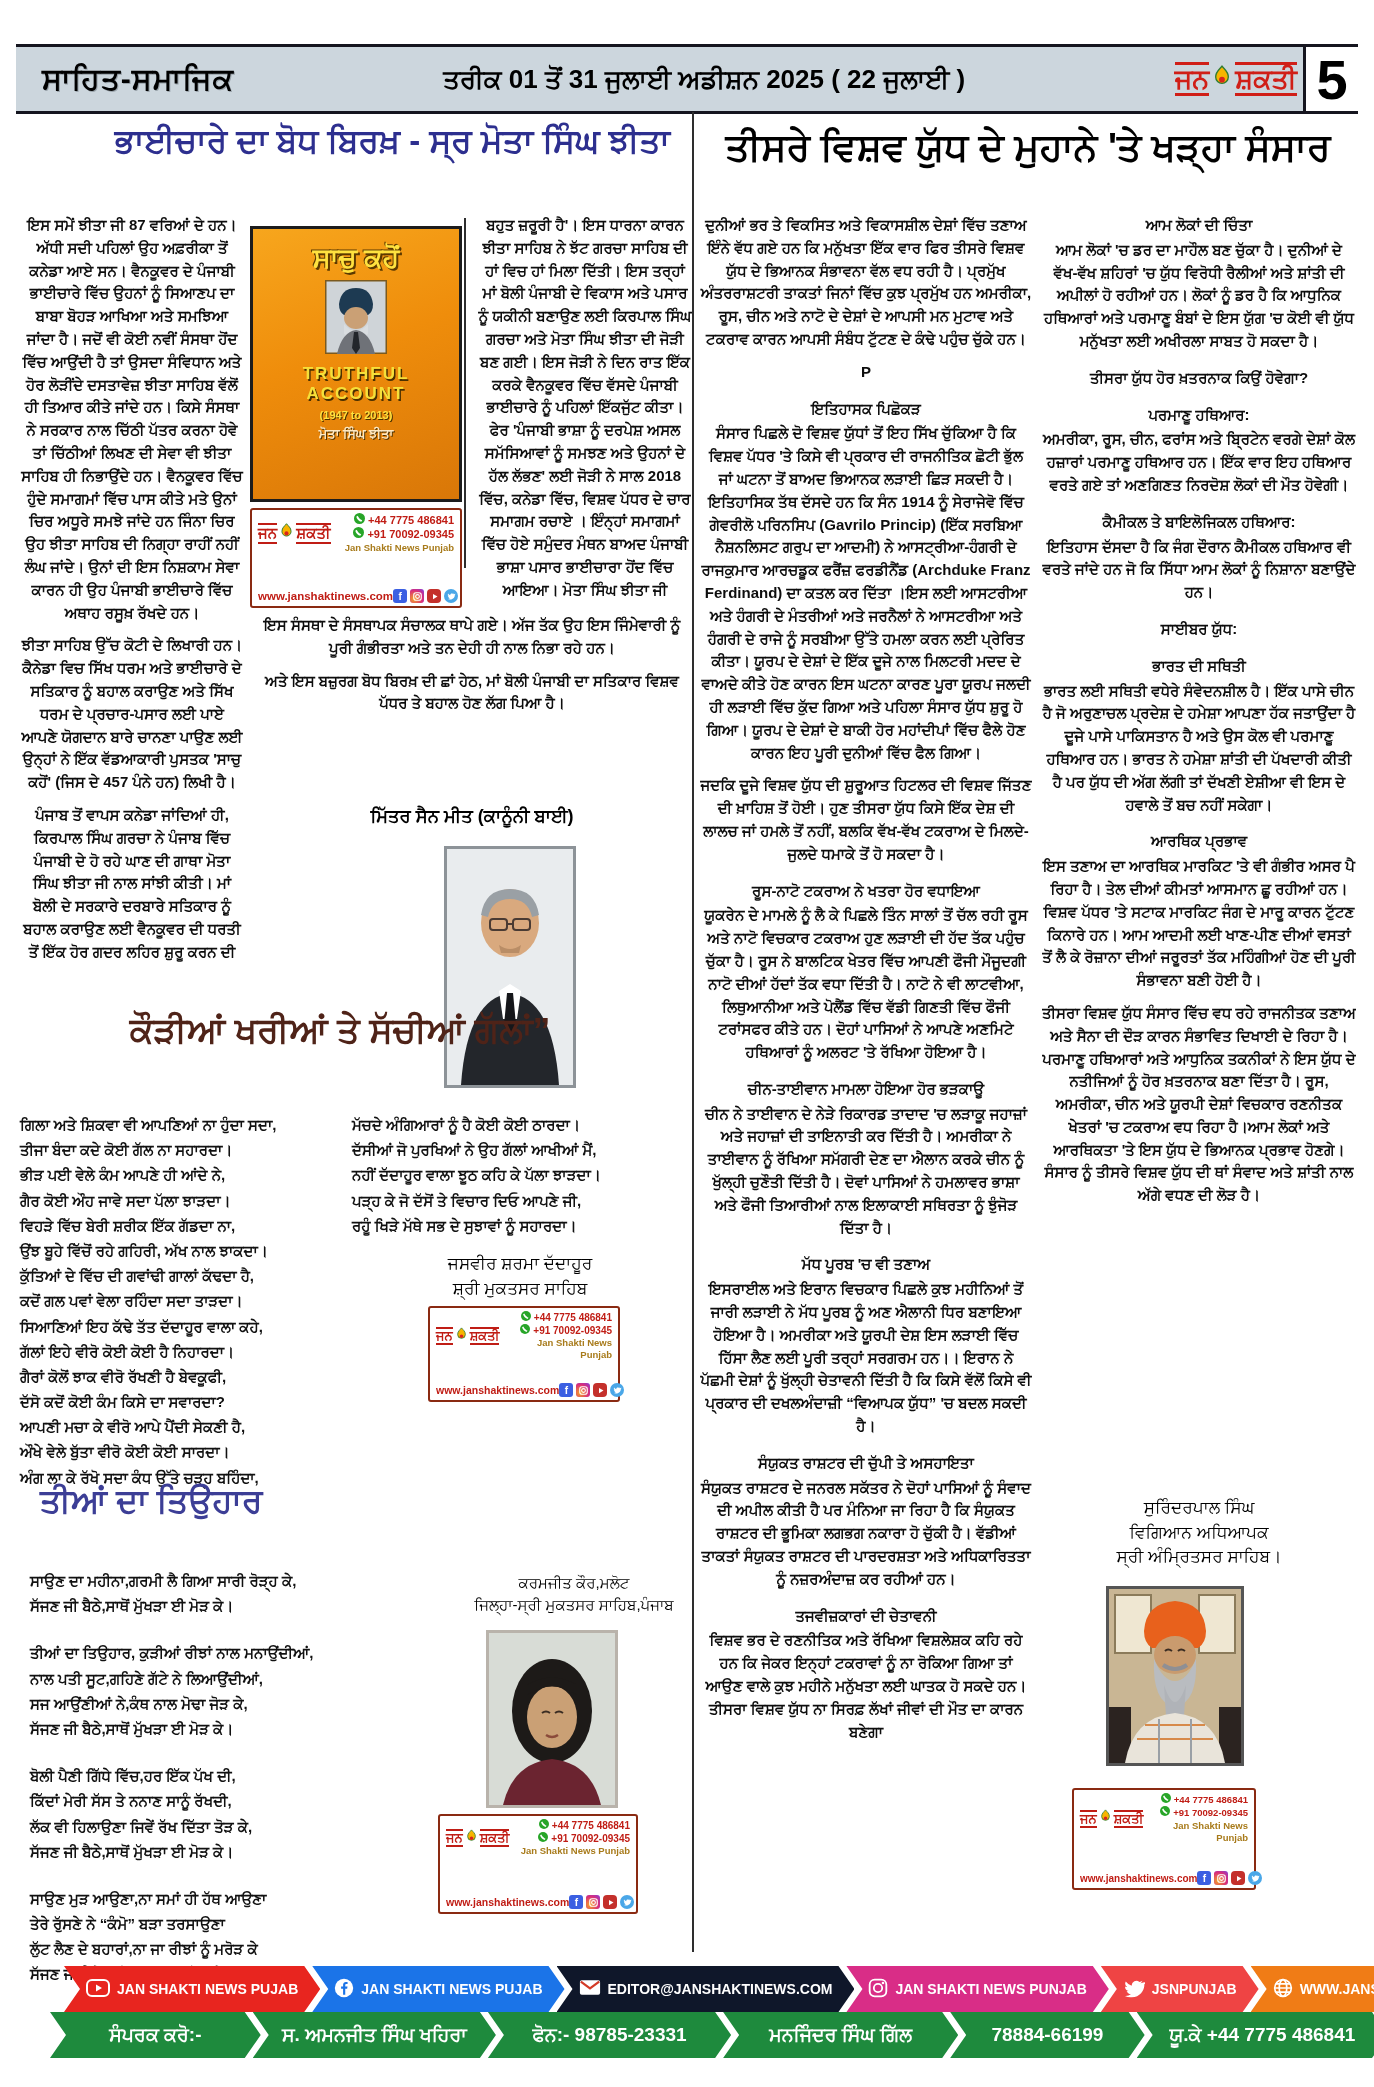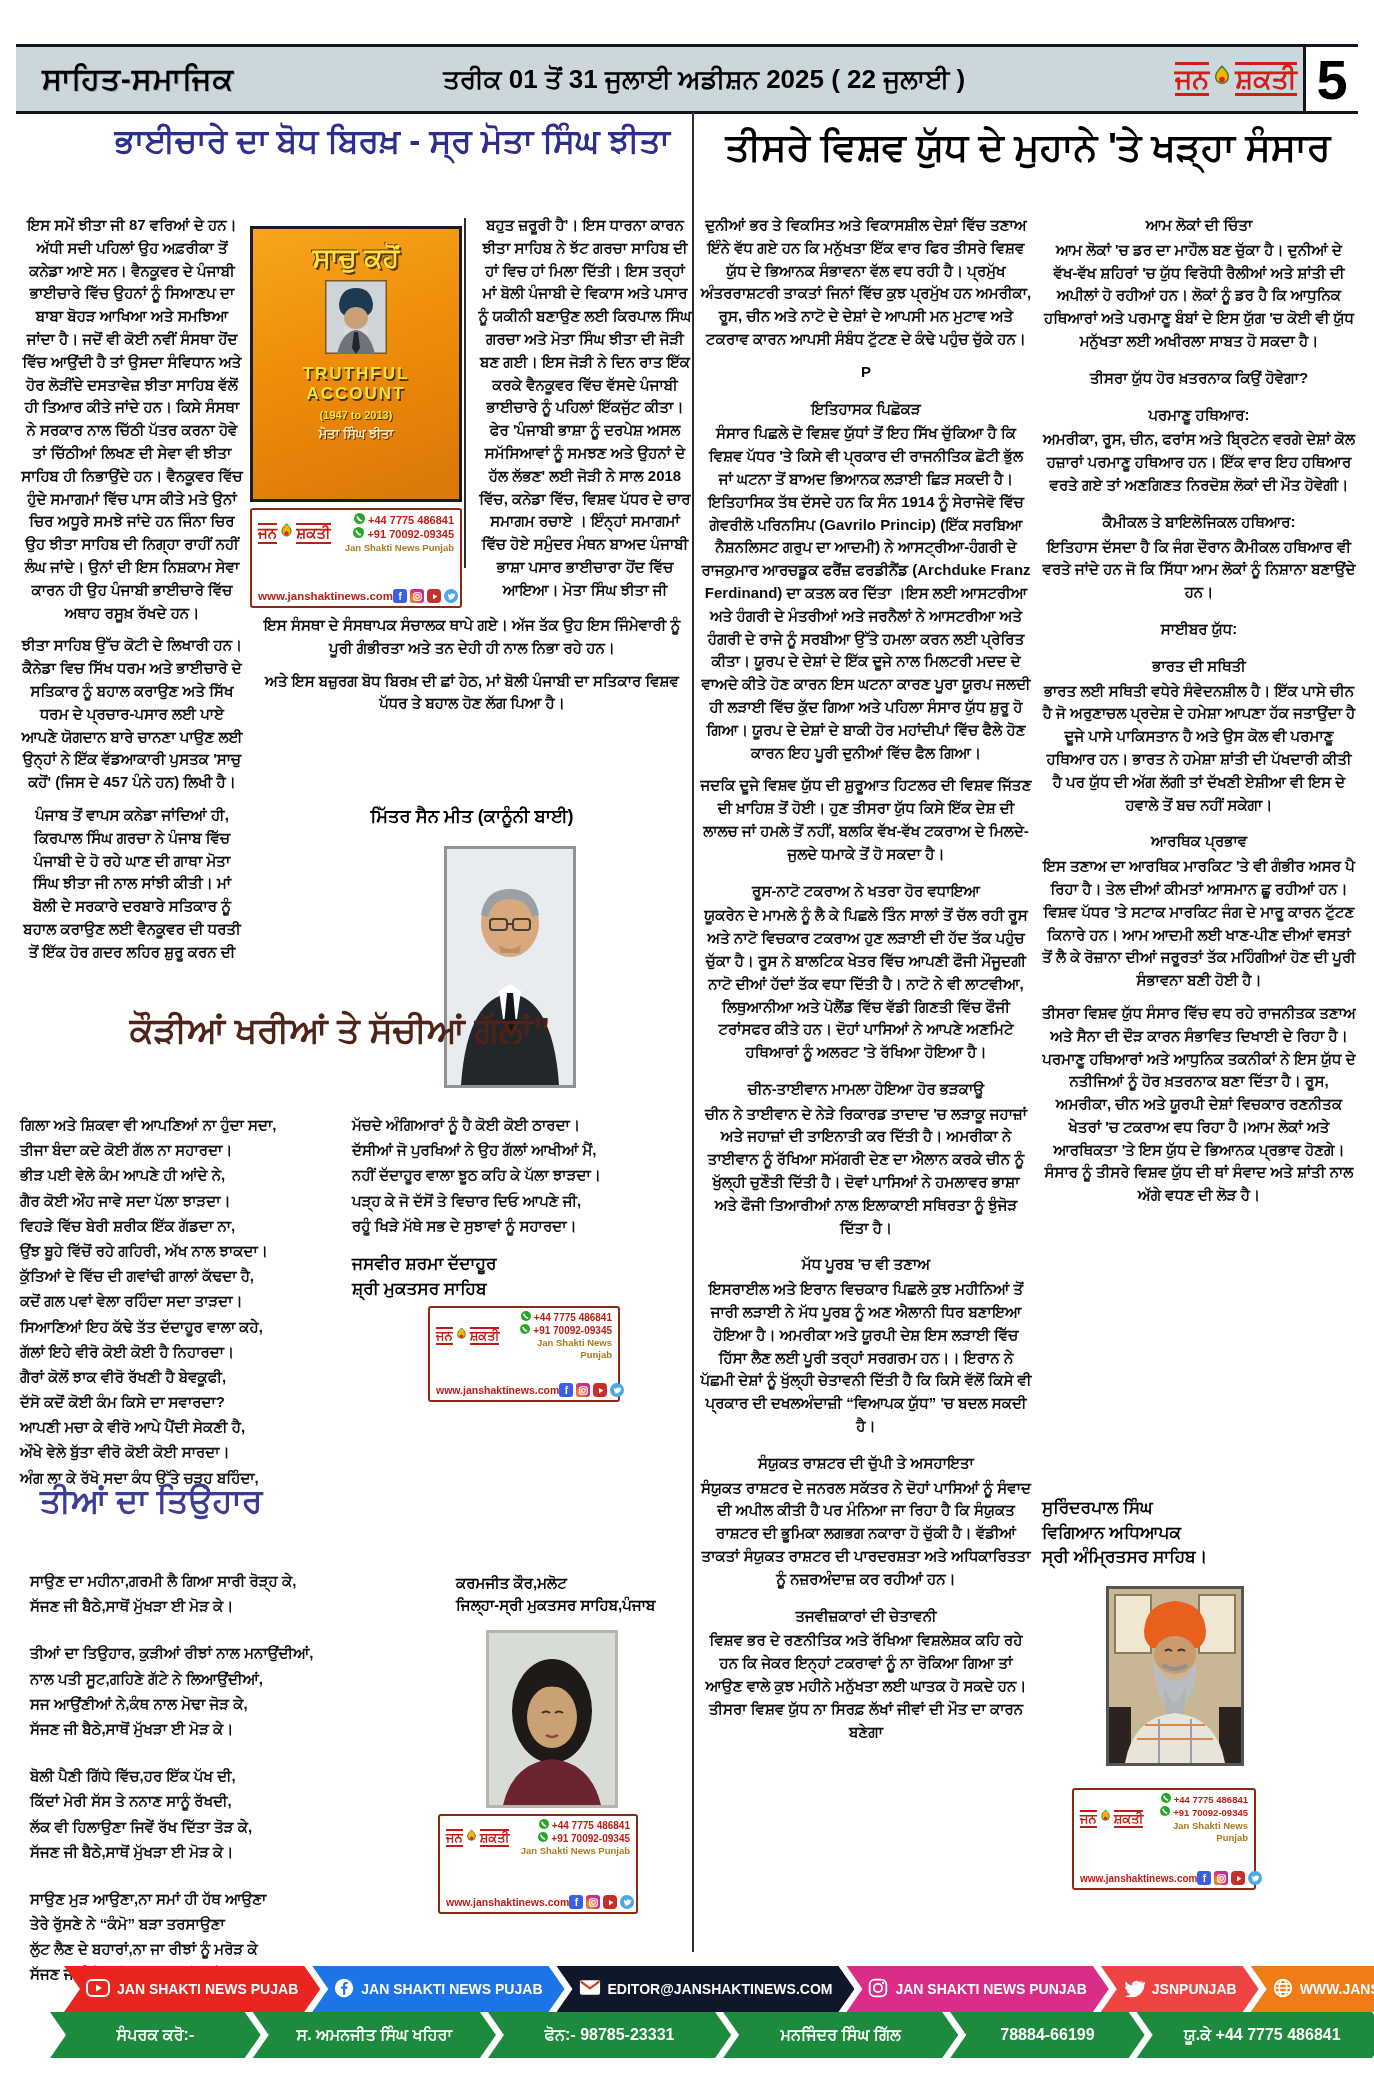--- a/index.html
+++ b/index.html
@@ -25,21 +25,21 @@
   
   .btxt{font-size:15px;line-height:1.52;text-align:center;font-weight:600;color:#0d0d0d;overflow:hidden;}
   .btxt p{margin:0 0 10px 0;}
   .blk-h{font-weight:800;margin:14px 0 2px 0;}
   .blk-p{margin:0 0 10px 0;}
   .title1{color:#2d2f8f;font-size:33px;font-weight:800;text-align:right;line-height:1.15;}
   .title2{color:#000;font-size:38px;font-weight:800;text-align:center;line-height:1.15;}
   .titlePoem1{color:#4f2318;font-size:35px;font-weight:800;text-align:center;}
   .titlePoem2{color:#3c3e96;font-size:33px;font-weight:800;}
   .byline{font-size:18px;font-weight:800;text-align:center;color:#000;}
-  .author{font-size:17px;font-weight:700;line-height:1.45;color:#000;}
+  .author{font-size:17px;font-weight:400;text-align:center;line-height:1.45;color:#000;}
   .poem{font-size:15px;font-weight:600;line-height:1.68;text-align:left;}
   .stanza{margin-bottom:22px;}
 
   
   .jb{border:2.5px solid #8a2a12;border-radius:3px;background:#fff;padding:3px 6px;
       display:flex;flex-direction:column;justify-content:space-between;box-sizing:border-box;}
   .jb-top{display:flex;align-items:center;gap:5px;}
   .jb-logo{display:flex;align-items:center;gap:3px;}
   .jb-logow{color:#c01d15;font-weight:800;font-size:15px;border-top:2px solid #c01d15;border-bottom:2px solid #c01d15;line-height:1.1;}
   .jb-phones{flex:1;text-align:right;font-size:11px;font-weight:800;color:#c01d15;line-height:1.3;}
@@ -72,21 +72,21 @@
   .rib{display:flex;align-items:center;justify-content:center;gap:7px;color:#fff;font-weight:800;
        font-size:14px;clip-path:polygon(0 0,calc(100% - 16px) 0,100% 50%,calc(100% - 16px) 100%,0 100%,16px 50%);
        padding:0 22px;white-space:nowrap;}
   .rib + .rib{margin-left:-8px;}
   .rib-yt{background:#e8251f;flex:1.22;}
   .rib-fb{background:#1b74e8;flex:1.18;}
   .rib-gm{background:#0f172a;flex:1.4;}
   .rib-ig{background:#d92d87;flex:1.32;}
   .rib-tw{background:#ef4444;flex:0.95;}
   .rib-gl{background:#f07c16;flex:1.35;}
-  .rib2{background:#1e8a3d;color:#fff;font-size:16px;font-weight:800;
+  .rib2{background:#1e8a3d;color:#fff;font-size:19px;font-weight:800;
         display:flex;align-items:center;justify-content:center;
         clip-path:polygon(0 0,calc(100% - 16px) 0,100% 50%,calc(100% - 16px) 100%,0 100%,16px 50%);
         padding:0 16px;white-space:nowrap;}
   .rib2 + .rib2{margin-left:-8px;}
   .r2-1{flex:1.1;} .r2-2{flex:1.3;} .r2-3{flex:1.3;} .r2-4{flex:1.25;} .r2-5{flex:1.0;} .r2-6{flex:1.35;}
 </style>
 </head>
 <body>
 
 <div class="page">

